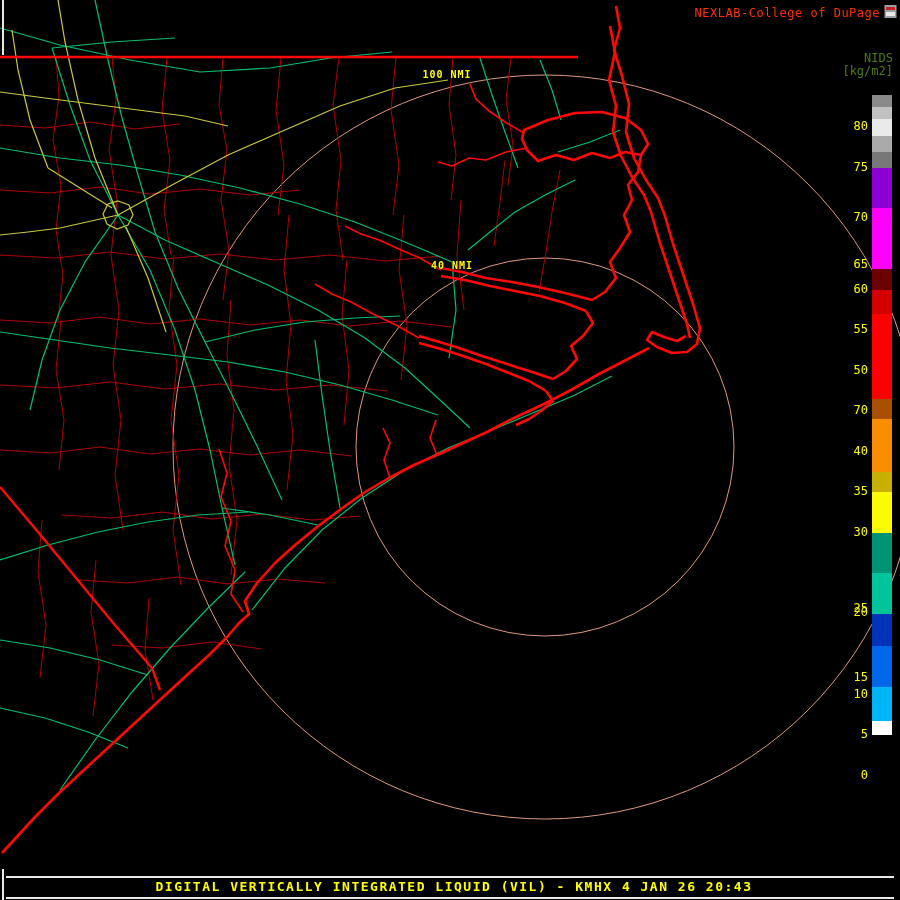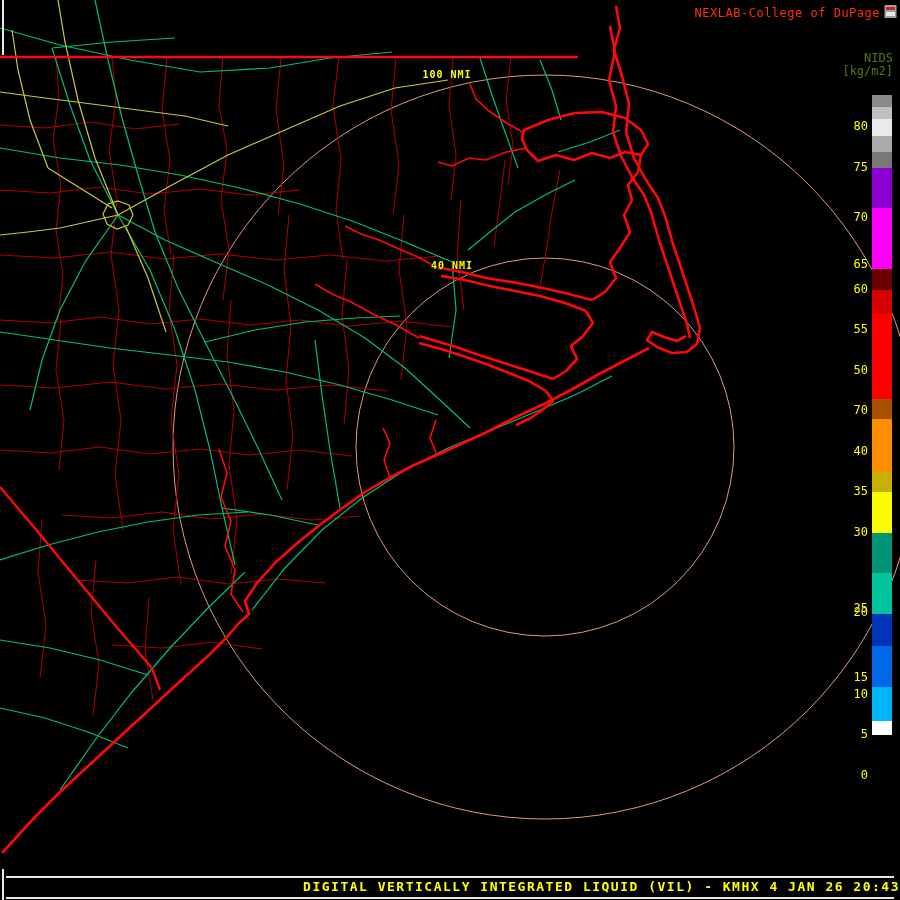--- a/index.html
+++ b/index.html
@@ -28,21 +28,21 @@
   .range-label{
     position:absolute;transform:translate(-50%,-50%);color:#ffff00;
     font-size:10px;font-weight:bold;letter-spacing:1px;white-space:nowrap;
     text-shadow:0 0 2px #000,0 0 2px #000;
   }
   
   .hline{position:absolute;left:6px;right:6px;height:2px;background:#e8e8e8;}
   .hline.top{top:876px;}
   .hline.bottom{top:897px;}
   .footer-text{
-    position:absolute;left:0;right:0;top:879px;text-align:right;color:#ffff00;
+    position:absolute;left:0;right:0;top:879px;text-align:center;color:#ffff00;
     font-size:13px;font-weight:bold;letter-spacing:1.5px;white-space:nowrap;padding-left:8px;
   }
   .vtick{position:absolute;width:2px;background:#e8e8e8;}
   .vtick.tl{left:2px;top:0;height:55px;}
   .vtick.bl{left:2px;top:869px;height:31px;}
 </style>
 </head>
 <body>
 
 <div class="stage">

